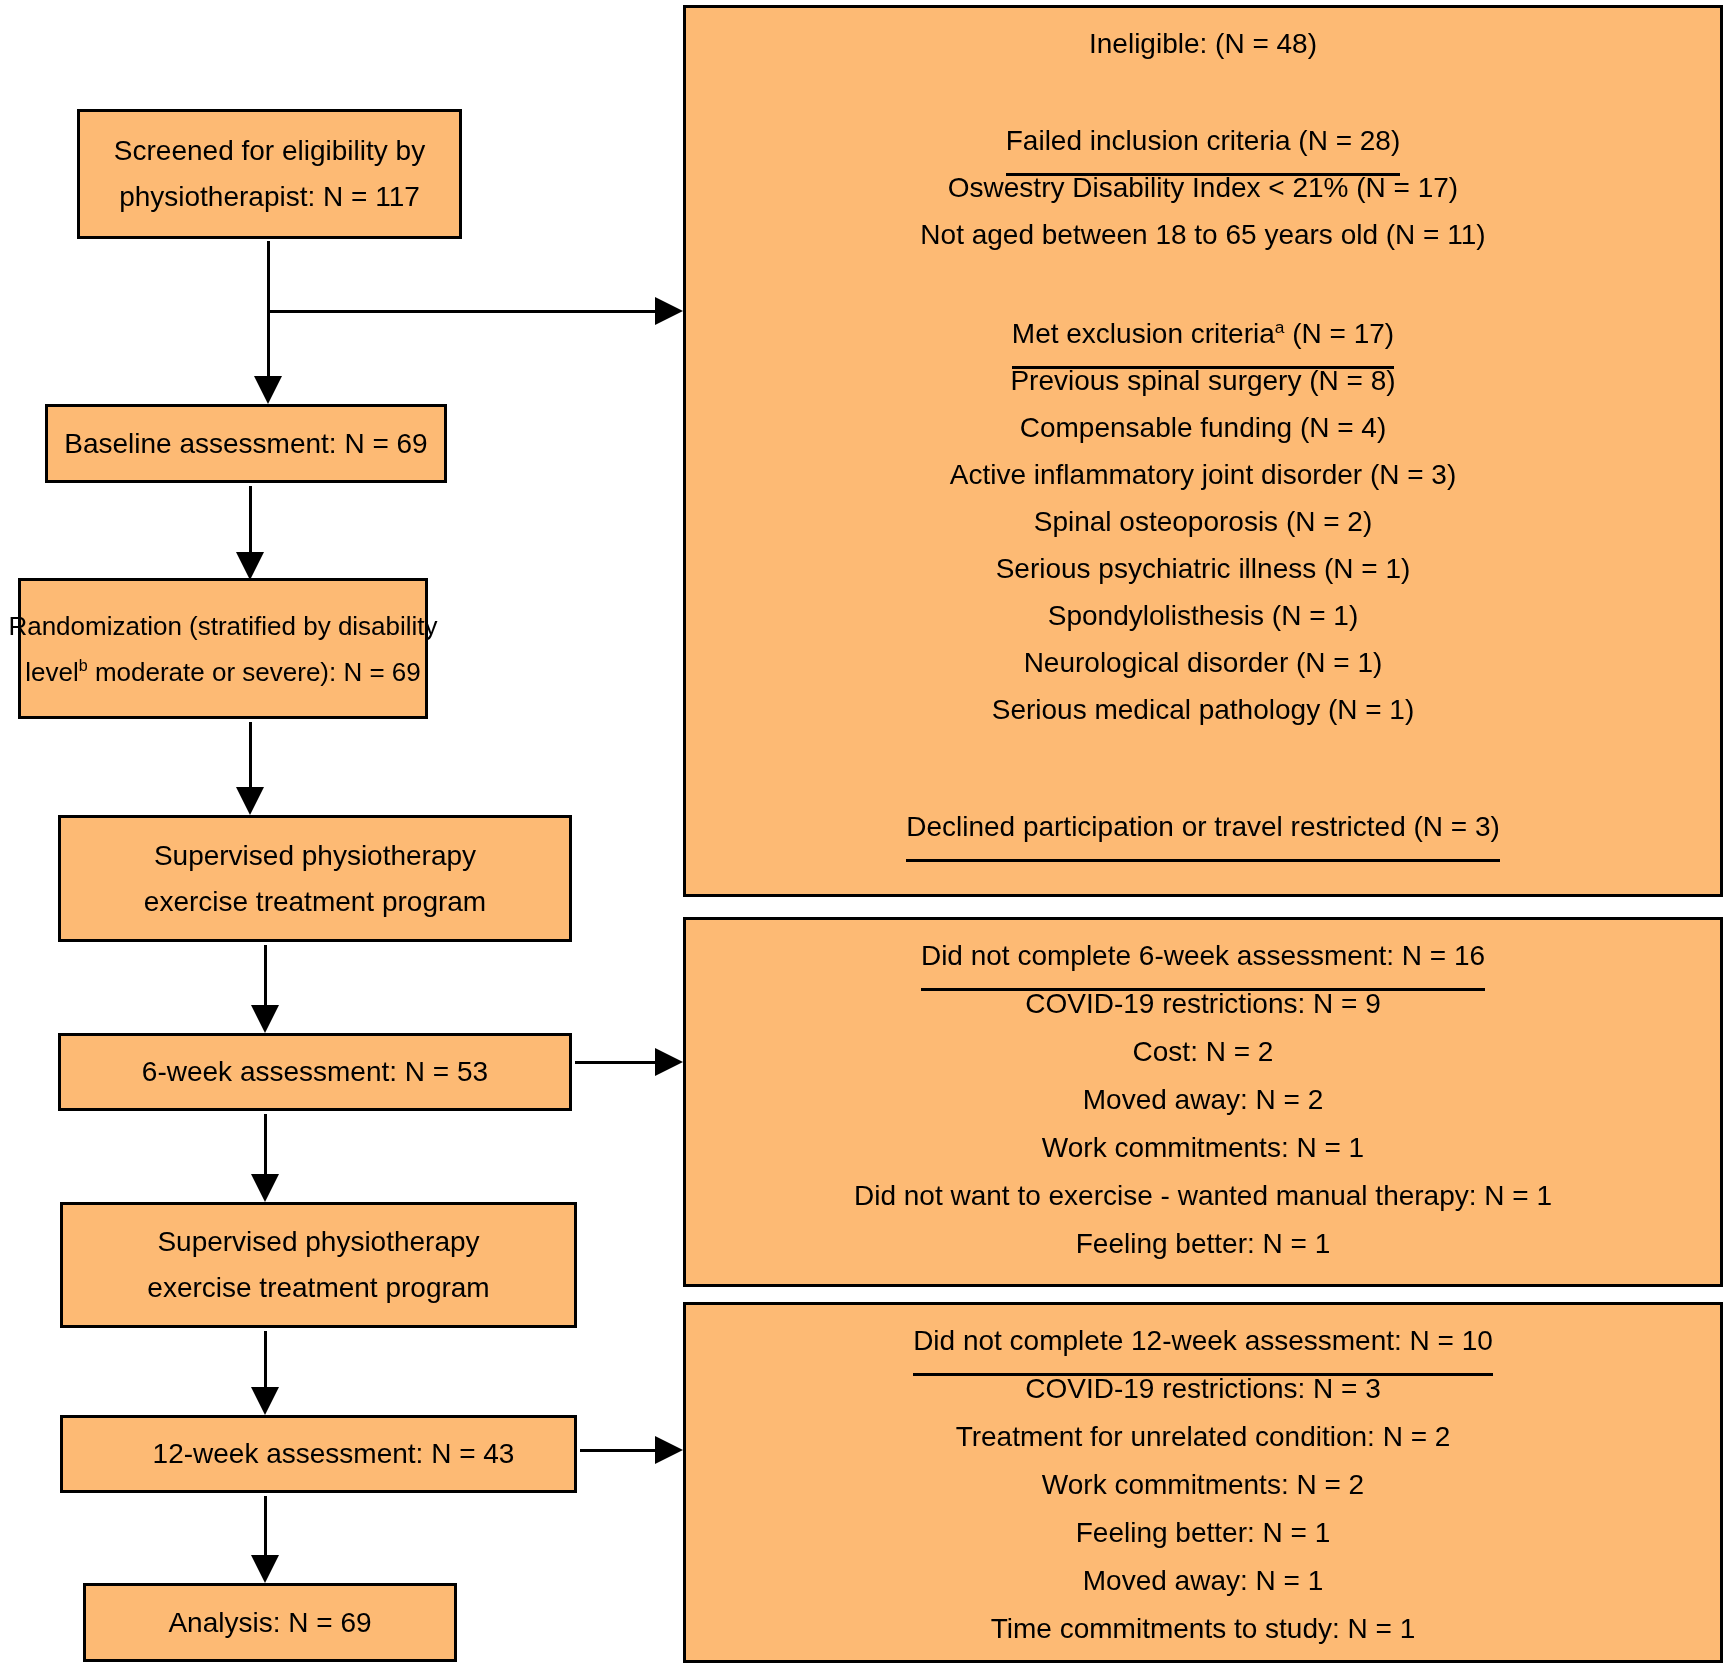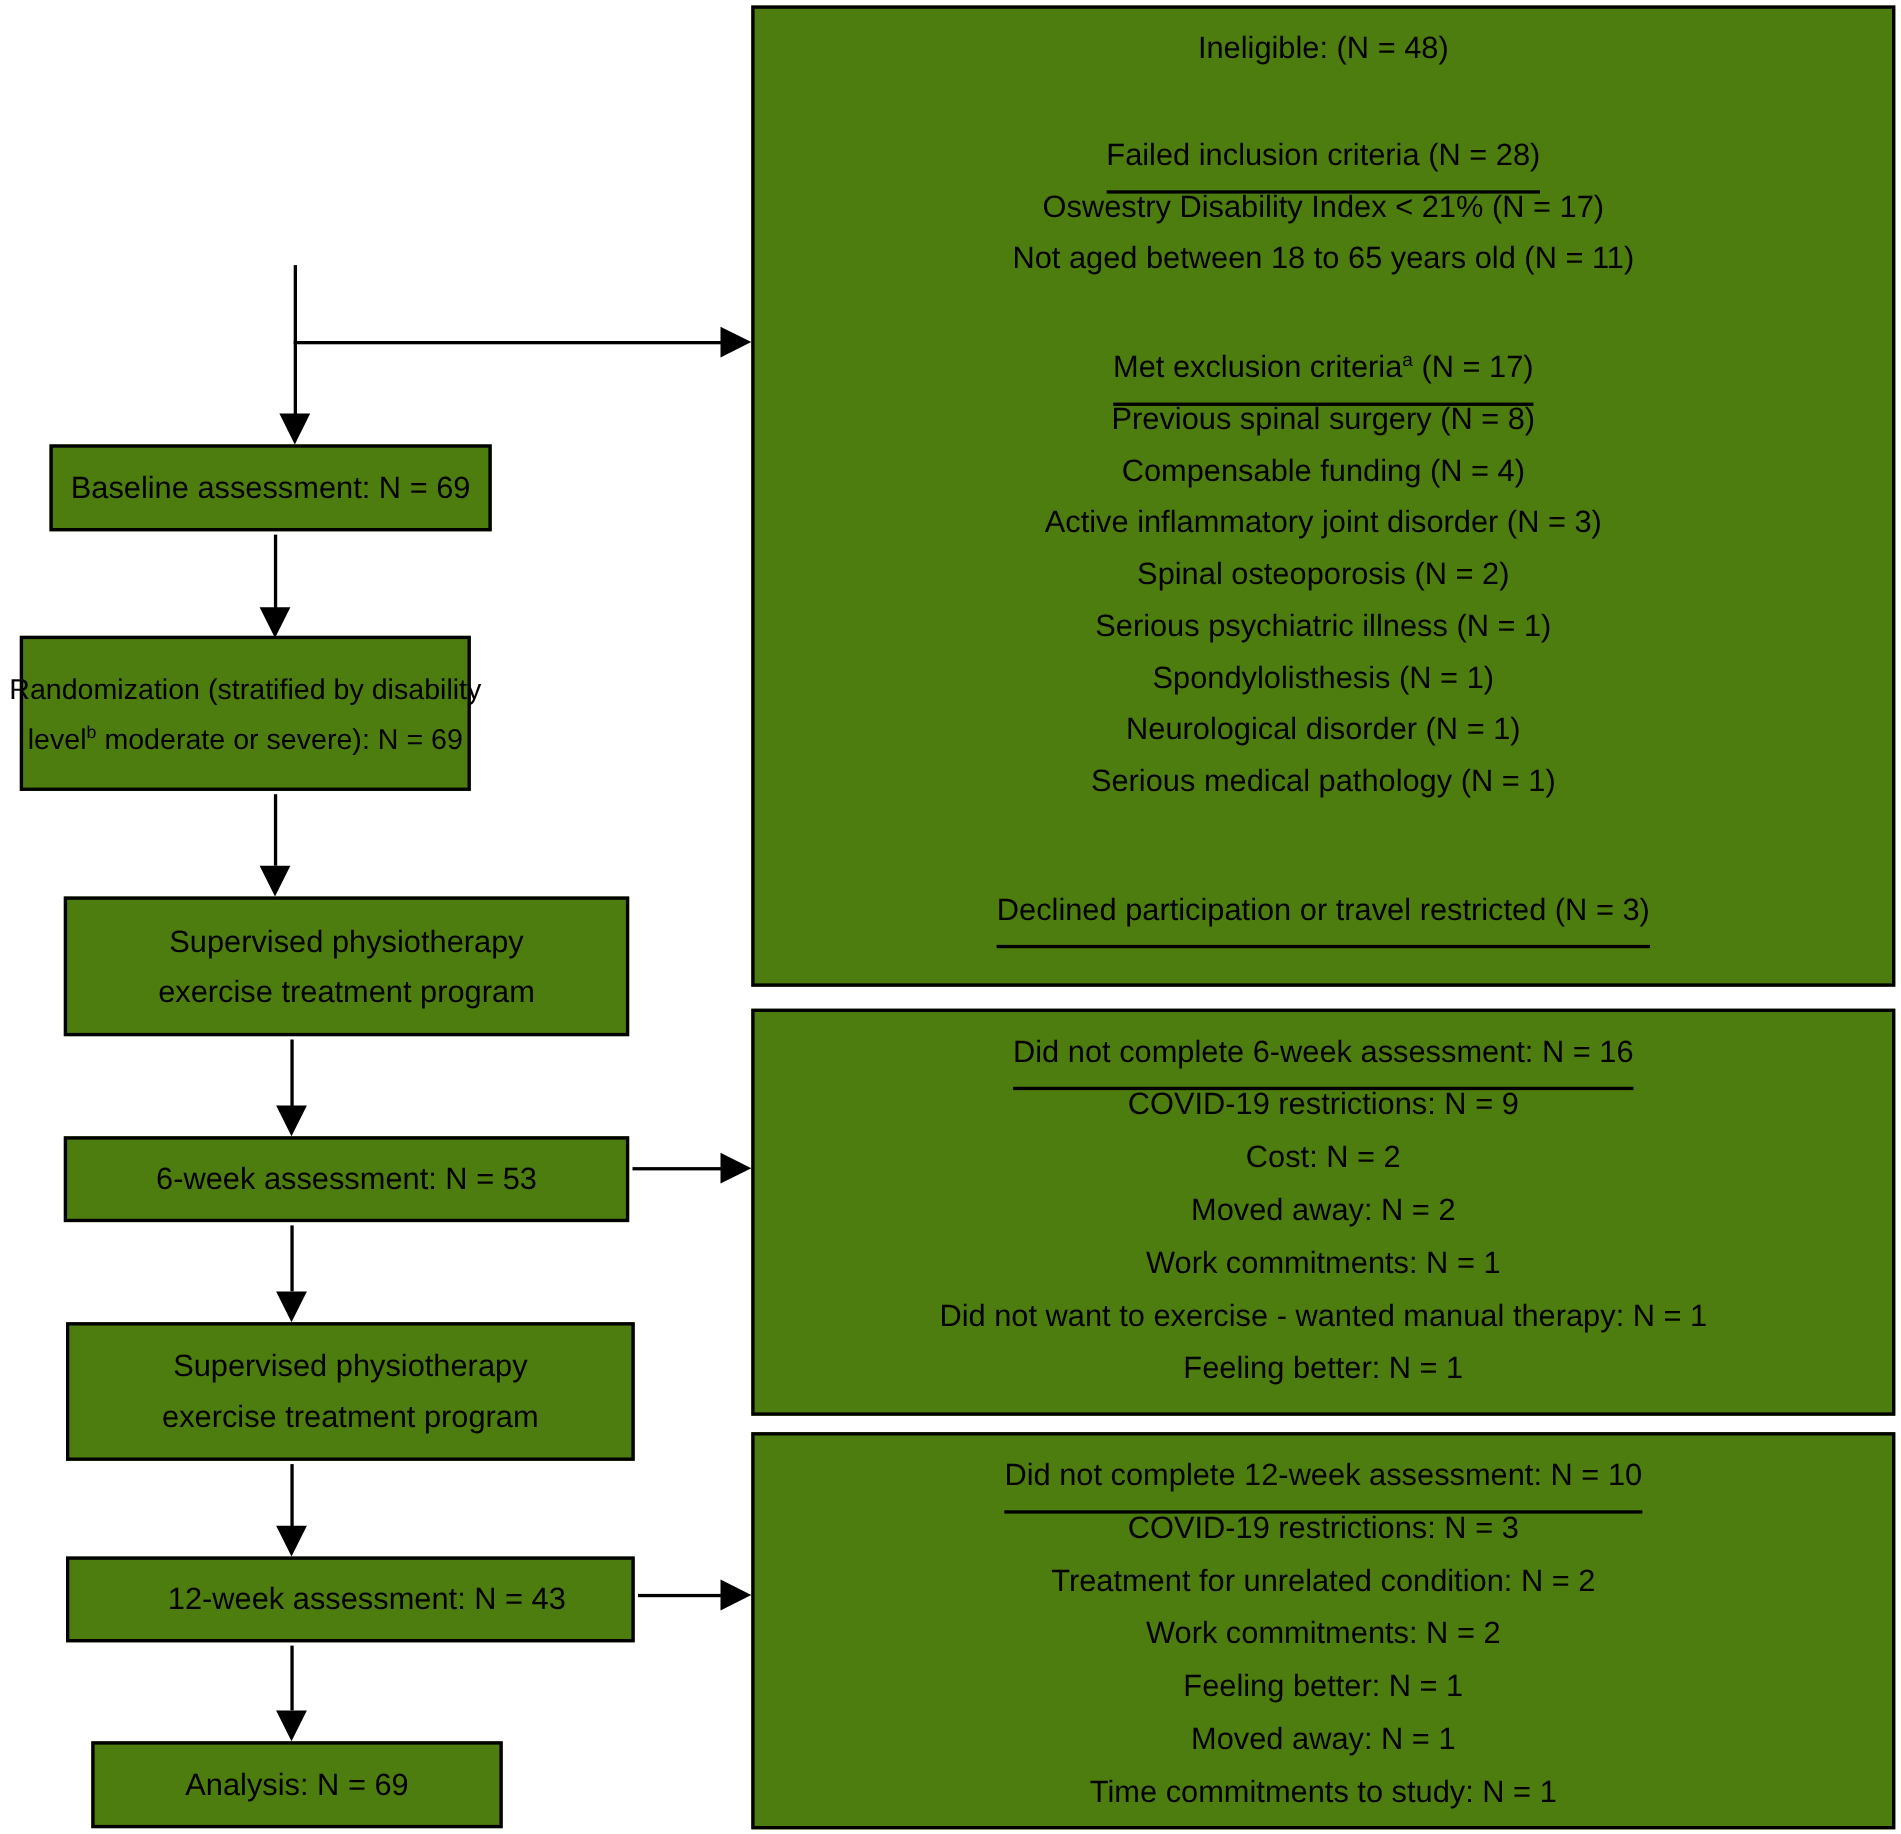--- a/index.html
+++ b/index.html
@@ -6,21 +6,21 @@
   .canvas{
     position:relative;
     width:1728px;height:1667px;
     background:#ffffff;
     font-family:"Liberation Sans",sans-serif;
     color:#000000;
   }
   .box{
     position:absolute;
     border:3px solid #000000;
-    background:#4d7c0f;
+    background:#fdba74;
     display:flex;
     flex-direction:column;
     align-items:center;
     justify-content:center;
     text-align:center;
     box-sizing:border-box;
   }
   .leftbox{font-size:28px;line-height:46px;white-space:nowrap;}
   .leftbox.small{font-size:26px;}
   .rightbox{
@@ -62,20 +62,24 @@
   
   #box-ineligible{left:683px;top:5px;width:1040px;height:892px;}
   #box-dropout6{left:683px;top:917px;width:1040px;height:370px;}
   #box-dropout12{left:683px;top:1302px;width:1040px;height:361px;}
 </style>
 </head>
 <body>
 
 <div class="canvas">
 
+  <div class="box leftbox" id="box-screened">
+    <div class="line">Screened for eligibility by</div>
+    <div class="line">physiotherapist: N = 117</div>
+  </div>
 
   <div class="box leftbox" id="box-baseline">
     <div class="line">Baseline assessment: N = 69</div>
   </div>
 
   <div class="box leftbox small" id="box-randomization">
     <div class="line">Randomization (stratified by disability</div>
     <div class="line"><span>level</span><span class="sup">b</span><span> moderate or severe): N = 69</span></div>
   </div>
 

